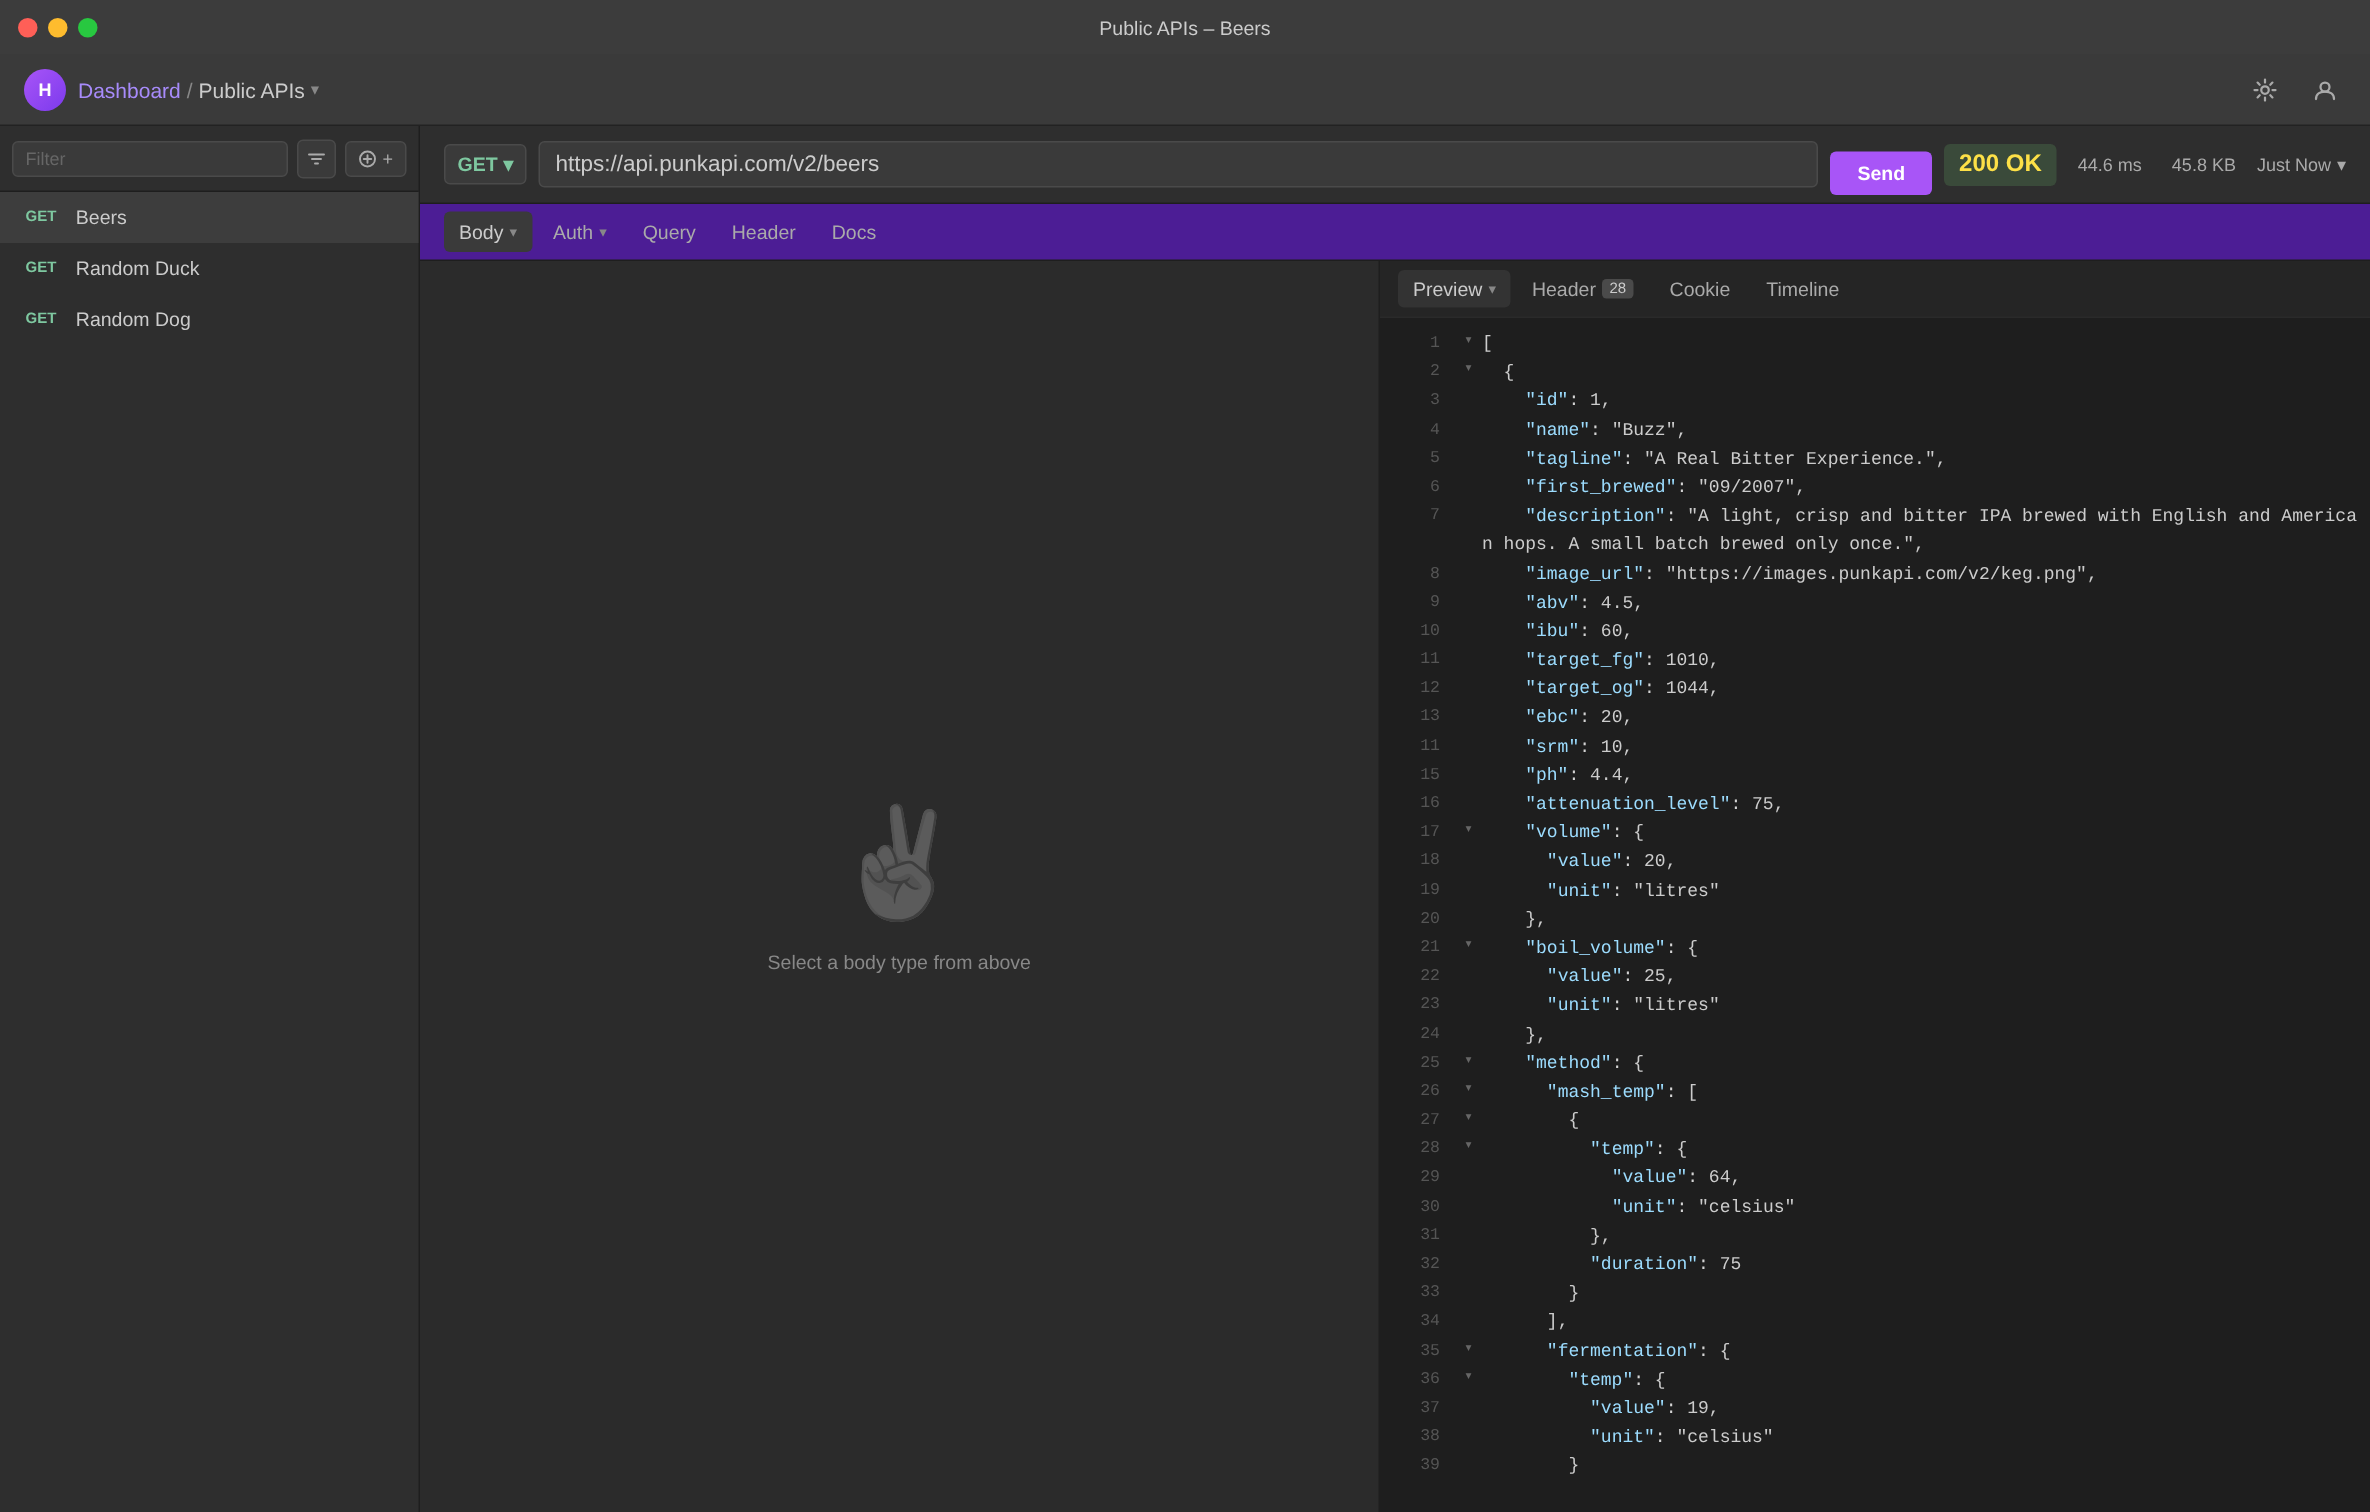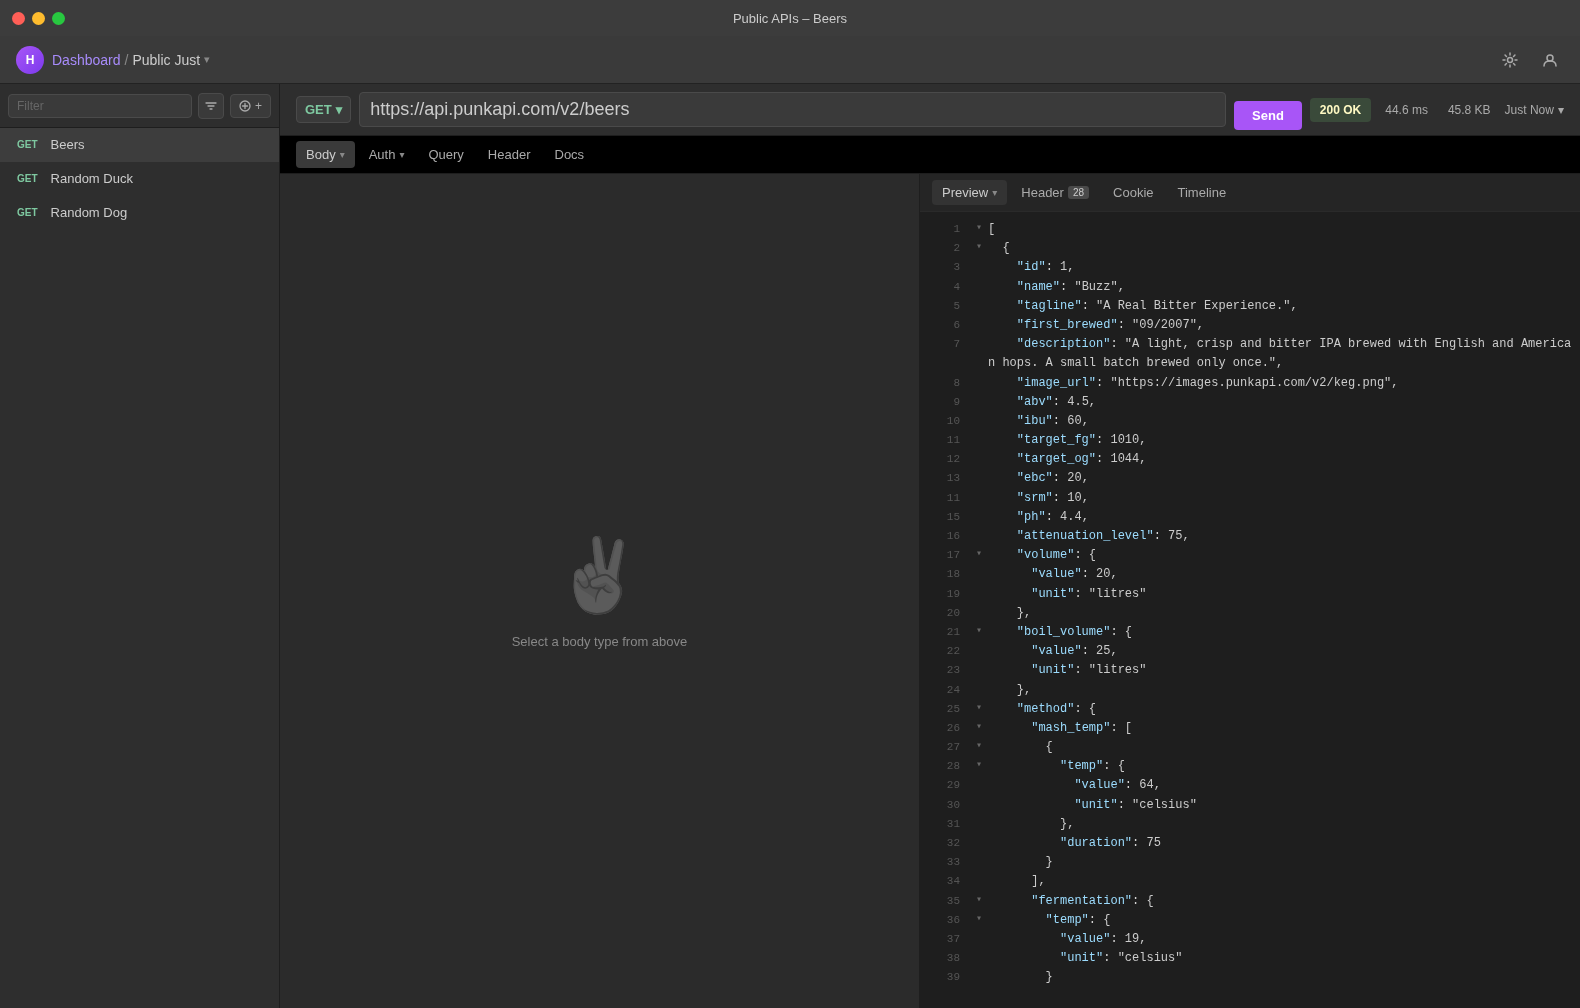--- a/index.html
+++ b/index.html
@@ -216,40 +216,40 @@
       align-items: center;
       gap: 4px;
     }
     .url-input {
       flex: 1;
       background: #3a3a3a;
       border: 1px solid #4a4a4a;
       border-radius: 4px;
       color: #ccc;
       padding: 6px 10px;
-      font-size: 18px;
+      font-size: 15px;
       outline: none;
     }
     .send-btn {
       background: #a855f7;
       border: none;
       border-radius: 4px;
       color: white;
       padding: 7px 18px;
       font-size: 13px;
       font-weight: 600;
       cursor: pointer;
       margin-top: 12px;
     }
     .status-badge {
       background: #3a4a3a;
-      color: #fef9c3;
+      color: #fde047;
       border-radius: 4px;
       padding: 5px 10px;
-      font-size: 12px;
+      font-size: 16px;
       font-weight: 600;
     }
     .stat-badge {
       color: #aaa;
       font-size: 12px;
       padding: 5px 6px;
     }
     .time-badge {
       margin-left: auto;
       color: #aaa;
@@ -260,21 +260,21 @@
       cursor: pointer;
     }
 
     
     .tabs-row {
       height: 38px;
       display: flex;
       align-items: center;
       padding: 0 16px;
       border-bottom: 1px solid #1e1e1e;
-      background: #000000;
+      background: #4c1d95;
       gap: 4px;
     }
     .tab {
       padding: 6px 10px;
       color: #aaa;
       cursor: pointer;
       font-size: 13px;
       border-radius: 4px;
       display: flex;
       align-items: center;
@@ -431,21 +431,21 @@
 </div>
 
 <div class="topnav">
   <div class="topnav-left">
     <div class="logo-circle">
       <span>H</span>
     </div>
     <div class="breadcrumb">
       <span class="breadcrumb-dashboard">Dashboard</span>
       <span class="breadcrumb-sep">/</span>
-      <span class="breadcrumb-current">Public Just</span>
+      <span class="breadcrumb-current">Public APIs</span>
       <span class="breadcrumb-arrow">▾</span>
     </div>
   </div>
   <div class="topnav-right">
     <div class="topnav-icon">
       <svg width="16" height="16" viewBox="0 0 16 16" fill="none">
         <circle cx="8" cy="8" r="2.5" stroke="#aaa" stroke-width="1.5"></circle>
         <path d="M8 1v2M8 13v2M1 8h2M13 8h2M3.05 3.05l1.41 1.41M11.54 11.54l1.41 1.41M3.05 12.95l1.41-1.41M11.54 4.46l1.41-1.41" stroke="#aaa" stroke-width="1.5" stroke-linecap="round"></path>
       </svg>
     </div>

